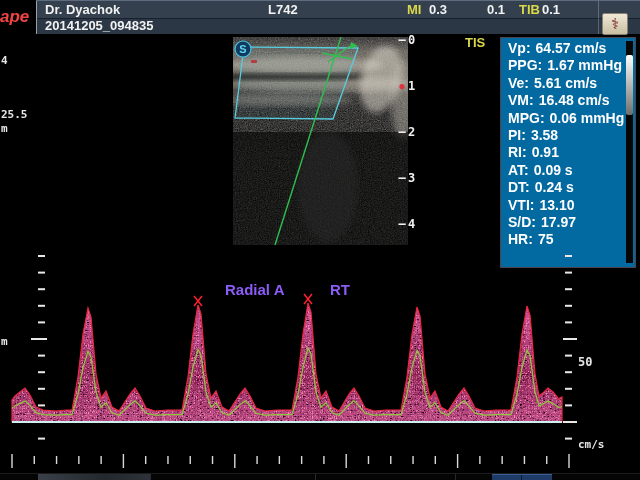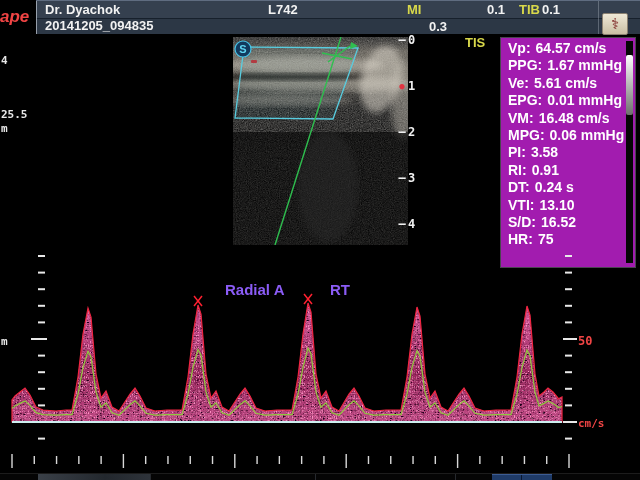--- a/index.html
+++ b/index.html
@@ -24,53 +24,53 @@
   
   .edge-label{position:absolute;left:1px;color:#e8e8e8;font-family:"DejaVu Sans Mono",monospace;
               font-size:11px;font-weight:bold;}
   
   #depth-scale{left:398px;top:32px;width:26px;height:240px;}
   .depth-row{position:absolute;left:0;width:26px;height:16px;display:flex;align-items:center;gap:2px;
              color:#f0f0f0;font-family:"DejaVu Sans Mono",monospace;font-size:12px;font-weight:bold;}
   .depth-row .mk{width:8px;text-align:center;}
   .depth-row.focus .mk{color:#e03340;font-size:9px;}
   
-  #panel{left:500px;top:37px;width:136px;height:231px;background:#a21caf;
+  #panel{left:500px;top:37px;width:136px;height:231px;background:#0369a1;
          border:1px solid #4a4450;box-sizing:border-box;}
   #panel-rows{position:absolute;left:7px;top:2px;}
   .mrow{height:17.4px;line-height:17.4px;color:#ffffff;font-size:14px;font-weight:bold;white-space:nowrap;}
   .mrow .lbl{margin-right:5px;}
   #panel-track{position:absolute;right:2px;top:3px;width:7px;height:222px;background:#060606;}
   #panel-thumb{position:absolute;right:2px;top:17px;width:7px;height:60px;border-radius:2px;
                background:linear-gradient(#ffffff,#6e6e6e);}
   
   .spec-label{position:absolute;color:#8b5cf6;font-size:15px;font-weight:bold;}
-  .scale-label{position:absolute;color:#ef4444;font-family:"DejaVu Sans Mono",monospace;
-               font-size:11px;font-weight:bold;}
+  .scale-label{position:absolute;color:#e5e5e5;font-family:"DejaVu Sans Mono",monospace;
+               font-size:11px;font-weight:bold;margin-top:21px;}
   
   #filmstrip{left:0;top:473px;width:640px;height:7px;background:#050505;border-top:1px solid #1c1c1c;box-sizing:border-box;}
   #film-thumbs{position:absolute;left:38px;top:0;width:112px;height:7px;
                background:linear-gradient(90deg,#3a4048,#23282e 60%,#2e333a);}
   .film-div{position:absolute;top:0;width:1px;height:7px;background:#26292e;}
   #film-active{position:absolute;left:492px;top:0;width:60px;height:7px;background:#1f3b68;
                border-top:1px solid #3c5c94;box-sizing:border-box;}
   #film-active .mid{position:absolute;left:29px;top:0;width:1px;height:7px;background:#0a1830;}
 </style>
 </head>
 <body>
 
 <div id="screen">
 
   <div id="header" class="abs">
     <div class="row1"></div>
     <div class="row2"></div>
     <span class="htxt" style="left:45px;top:1px;">Dr. Dyachok</span>
     <span class="htxt" style="left:268px;top:1px;">L742</span>
     <span class="htxt hyellow" style="left:407px;top:1px;">MI</span>
-    <span class="htxt" style="left:429px;top:18px;">0.3</span>
+    <span class="htxt" style="left:429px;top:1px;">0.3</span>
     <span class="htxt hyellow" style="left:465px;top:1px;margin-top:33px;">TIS</span>
     <span class="htxt" style="left:487px;top:1px;">0.1</span>
     <span class="htxt hyellow" style="left:519px;top:1px;">TIB</span>
     <span class="htxt" style="left:542px;top:1px;">0.1</span>
     <span class="htxt" style="left:45px;top:17px;">20141205_094835</span>
     <div class="hsep" style="left:36px;"></div>
     <div class="hsep" style="left:598px;opacity:.35;"></div>
   </div>
   <div id="logo-zone" class="abs">
     <span id="logo-text">ape</span>
@@ -153,42 +153,42 @@
     <div class="mrow">
           <span class="lbl">Vp:</span><span>64.57 cm/s</span>
         </div>
         <div class="mrow">
           <span class="lbl">PPG:</span><span>1.67 mmHg</span>
         </div>
         <div class="mrow">
           <span class="lbl">Ve:</span><span>5.61 cm/s</span>
         </div>
         <div class="mrow">
-          <span class="lbl">EPG:</span><span>0.01 mmHg</span>
-        </div>
-        <div class="mrow">
           <span class="lbl">VM:</span><span>16.48 cm/s</span>
         </div>
         <div class="mrow">
           <span class="lbl">MPG:</span><span>0.06 mmHg</span>
         </div>
         <div class="mrow">
           <span class="lbl">PI:</span><span>3.58</span>
         </div>
         <div class="mrow">
           <span class="lbl">RI:</span><span>0.91</span>
         </div>
         <div class="mrow">
+          <span class="lbl">AT:</span><span>0.09 s</span>
+        </div>
+        <div class="mrow">
           <span class="lbl">DT:</span><span>0.24 s</span>
         </div>
         <div class="mrow">
           <span class="lbl">VTI:</span><span>13.10</span>
         </div>
         <div class="mrow">
-          <span class="lbl">S/D:</span><span>16.52</span>
+          <span class="lbl">S/D:</span><span>17.97</span>
         </div>
         <div class="mrow">
           <span class="lbl">HR:</span><span>75</span>
         </div>
       </div>
     <div id="panel-track"></div>
     <div id="panel-thumb"></div>
   </div>
 
   <span class="spec-label" style="left:225px;top:281px;">Radial A</span>

